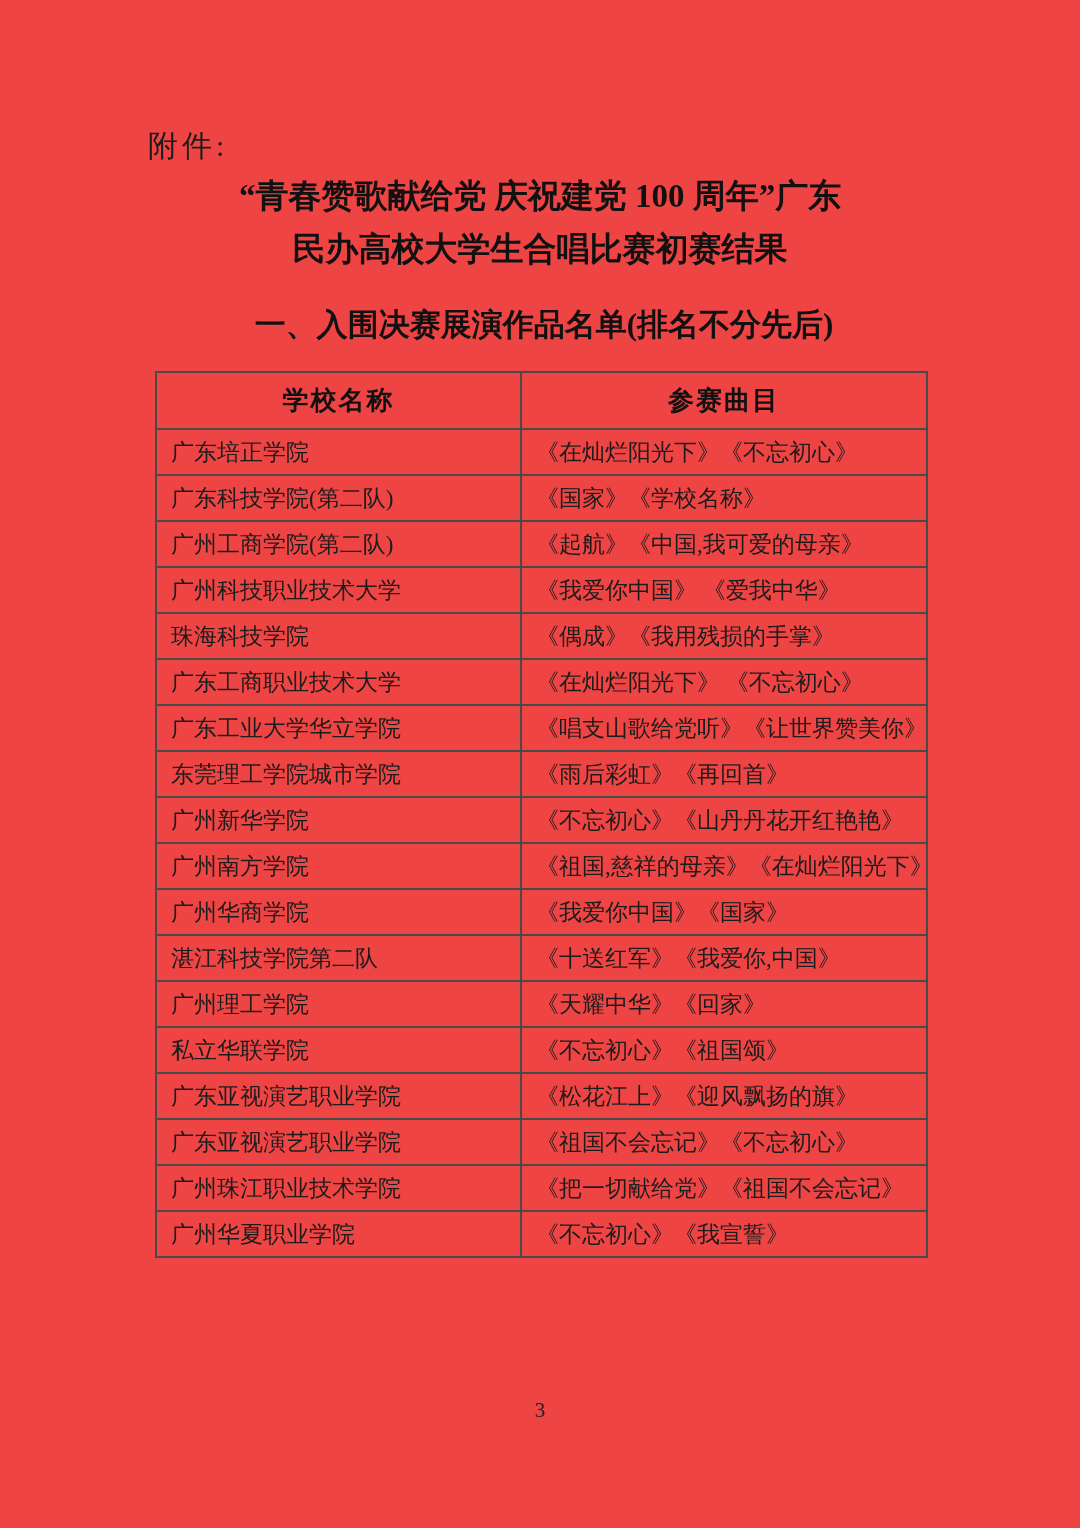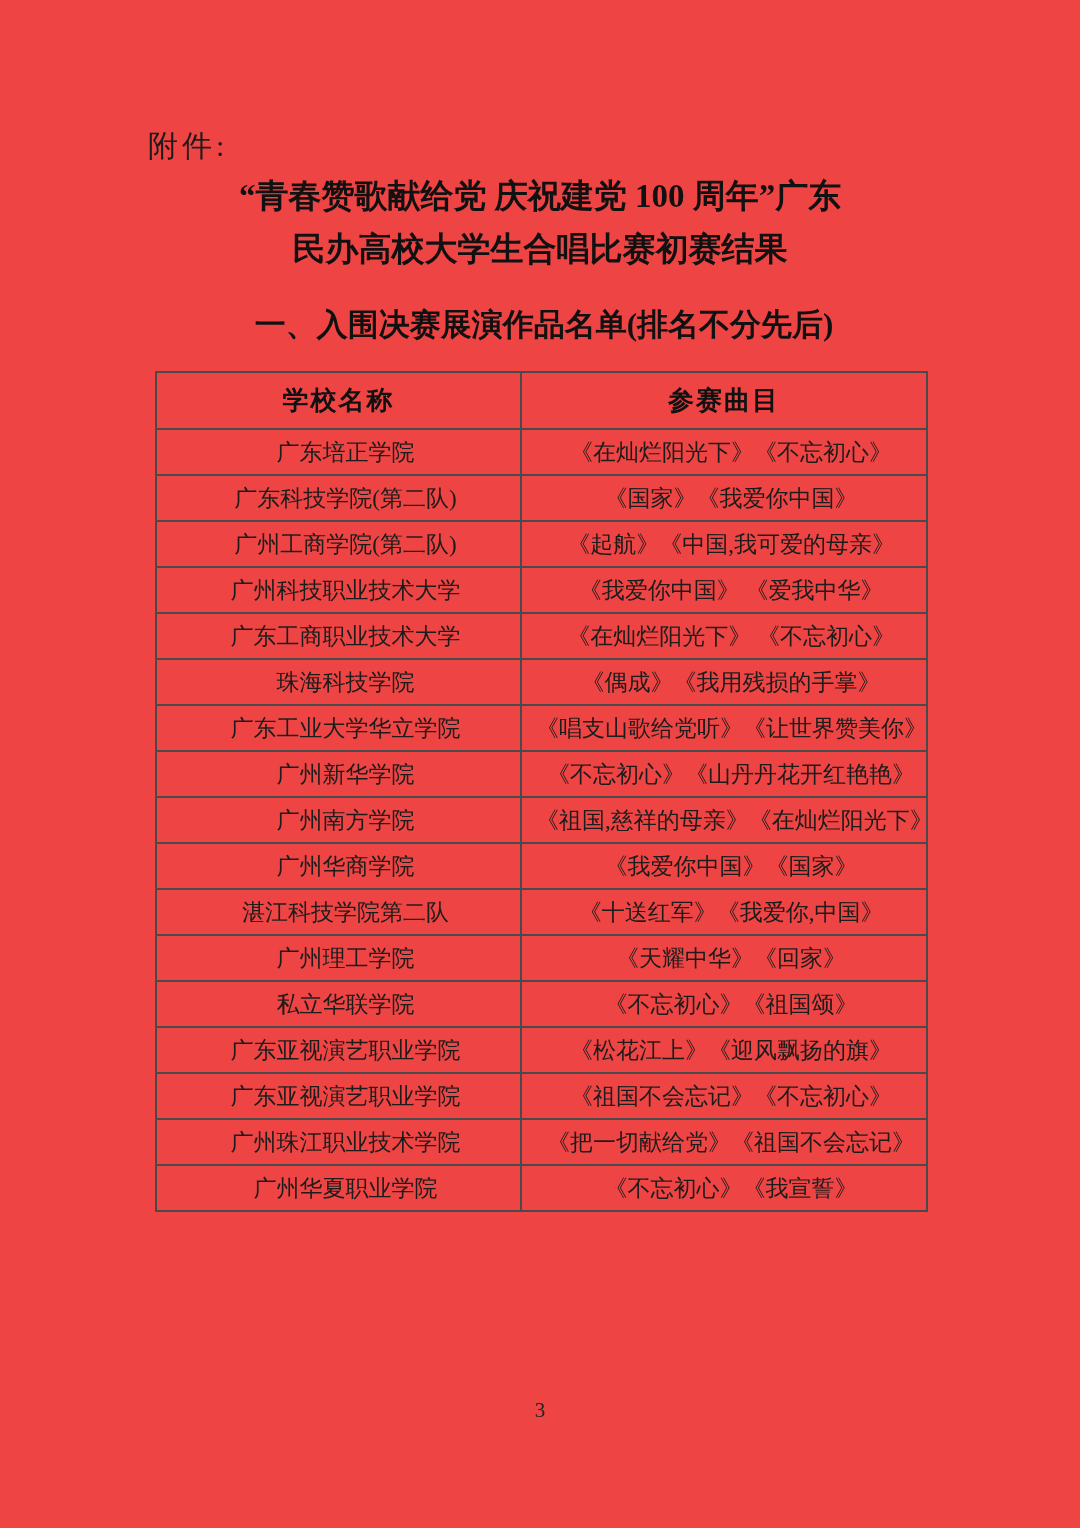--- a/index.html
+++ b/index.html
@@ -75,21 +75,21 @@
     font-size: 26px;
     font-weight: bold;
     text-align: center;
     letter-spacing: 2px;
     font-family: "Liberation Sans", "DejaVu Sans", sans-serif;
     color: #111;
   }
   table.results td {
     height: 46px;
     font-size: 23px;
-    text-align: center;
+    text-align: left;
     padding: 0 0 0 14px;
     color: #1c1c1c;
   }
   .page-number {
     position: absolute;
     left: 0;
     top: 1398px;
     width: 1080px;
     text-align: center;
     font-size: 21px;
@@ -121,43 +121,47 @@
         <th>参赛曲目</th>
       </tr>
     </thead>
     <tbody>
         <tr>
           <td>广东培正学院</td>
           <td>《在灿烂阳光下》《不忘初心》</td>
         </tr>
         <tr>
           <td>广东科技学院(第二队)</td>
-          <td>《国家》《我爱你中国》</td>
+          <td>《国家》《学校名称》</td>
         </tr>
         <tr>
           <td>广州工商学院(第二队)</td>
           <td>《起航》《中国,我可爱的母亲》</td>
         </tr>
         <tr>
           <td>广州科技职业技术大学</td>
           <td>《我爱你中国》 《爱我中华》</td>
         </tr>
         <tr>
+          <td>珠海科技学院</td>
+          <td>《偶成》《我用残损的手掌》</td>
+        </tr>
+        <tr>
           <td>广东工商职业技术大学</td>
           <td>《在灿烂阳光下》 《不忘初心》</td>
         </tr>
         <tr>
-          <td>珠海科技学院</td>
-          <td>《偶成》《我用残损的手掌》</td>
-        </tr>
-        <tr>
           <td>广东工业大学华立学院</td>
           <td>《唱支山歌给党听》《让世界赞美你》</td>
         </tr>
         <tr>
+          <td>东莞理工学院城市学院</td>
+          <td>《雨后彩虹》《再回首》</td>
+        </tr>
+        <tr>
           <td>广州新华学院</td>
           <td>《不忘初心》《山丹丹花开红艳艳》</td>
         </tr>
         <tr>
           <td>广州南方学院</td>
           <td>《祖国,慈祥的母亲》《在灿烂阳光下》</td>
         </tr>
         <tr>
           <td>广州华商学院</td>
           <td>《我爱你中国》《国家》</td>

